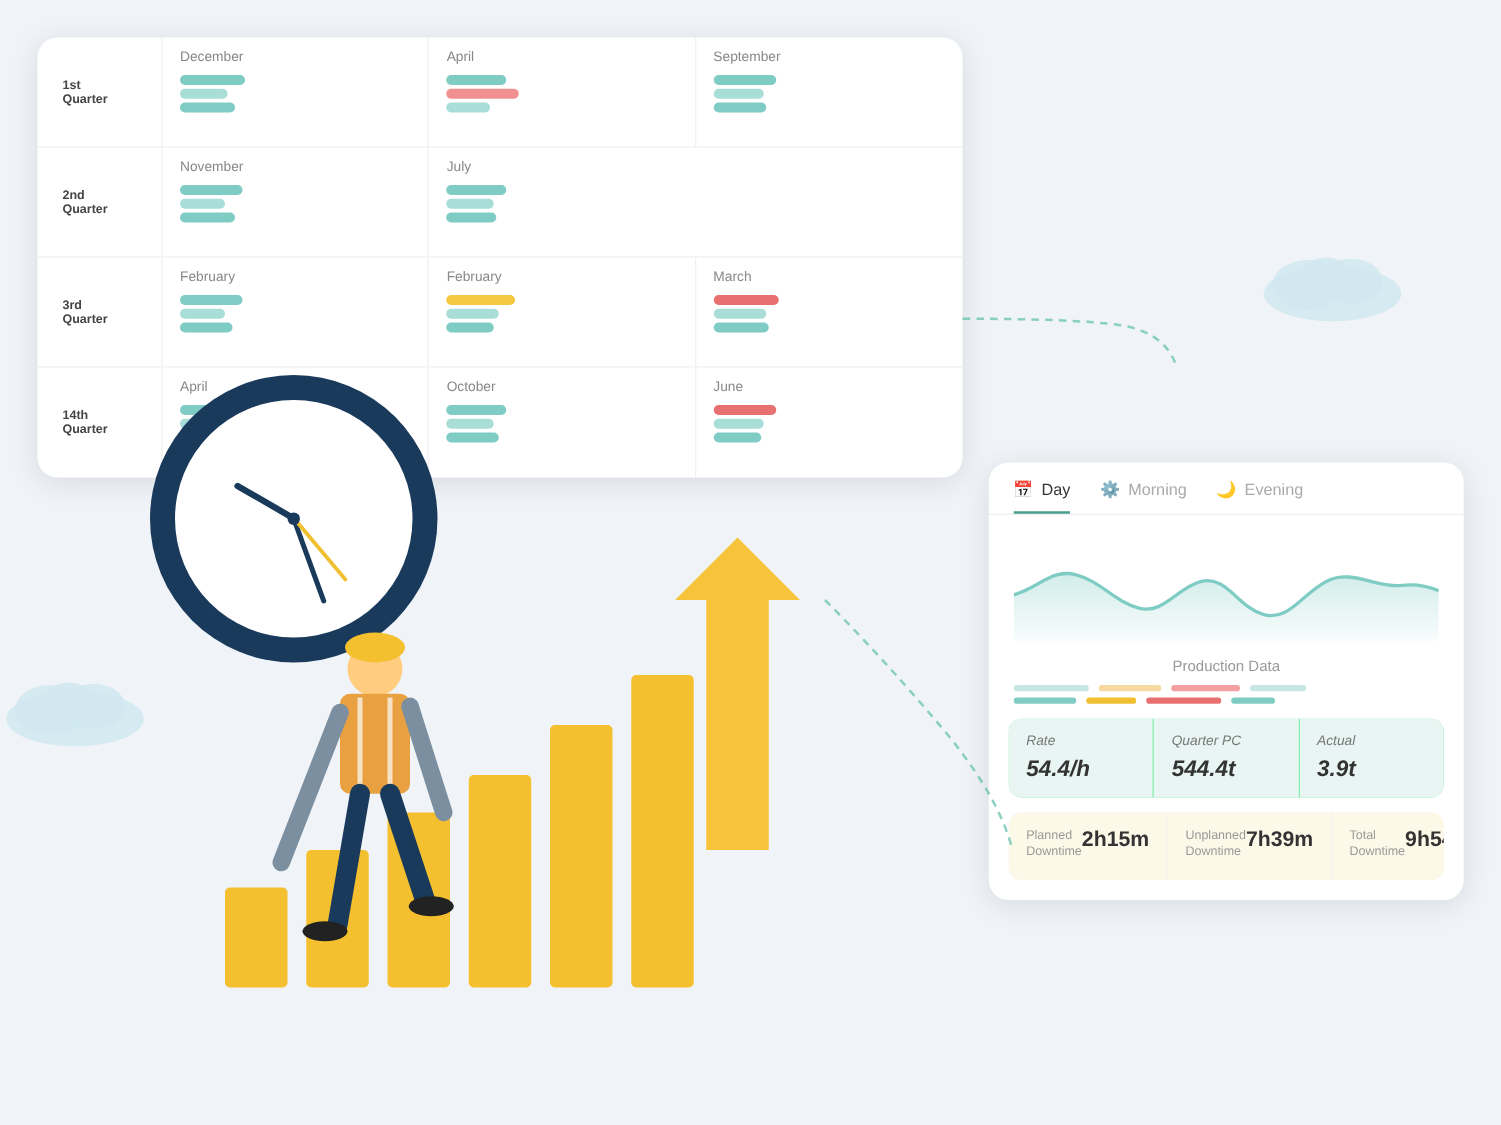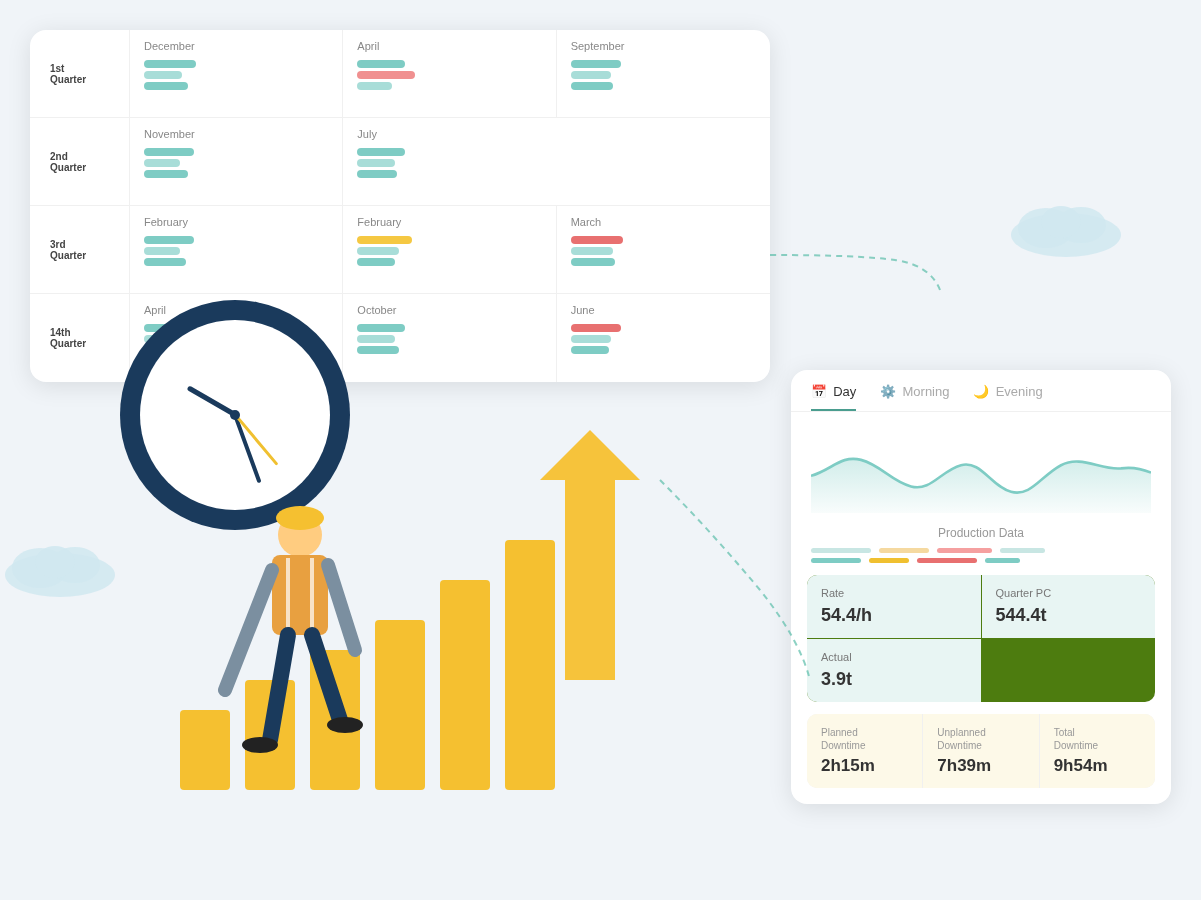--- a/index.html
+++ b/index.html
@@ -146,26 +146,27 @@
 
     .legend-bar {
       height: 5px;
       border-radius: 3px;
       flex: 1;
     }
 
     
     .stats-grid {
       display: grid;
-      grid-template-columns: 1fr 1fr;
+      grid-template-columns: 1fr 1fr 1fr;
       gap: 1px;
-      background: #4d7c0f;
+      background: #86efac;
       margin: 0 16px 12px 16px;
       border-radius: 10px;
       overflow: hidden;
+      font-style: italic;
     }
 
     .stat-cell {
       background: #e8f5f3;
       padding: 12px 14px;
       display: flex;
       flex-direction: column;
     }
 
     .stat-label {
@@ -188,21 +189,21 @@
       background: #f0f0f0;
       margin: 0 16px 16px 16px;
       border-radius: 10px;
       overflow: hidden;
     }
 
     .downtime-cell {
       background: #fdf9e8;
       padding: 12px 14px;
       display: flex;
-      flex-direction: column;
+      flex-direction: row;
     }
 
     .downtime-label {
       font-size: 10px;
       color: #999;
       margin-bottom: 4px;
       line-height: 1.3;
     }
 
     .downtime-value {

